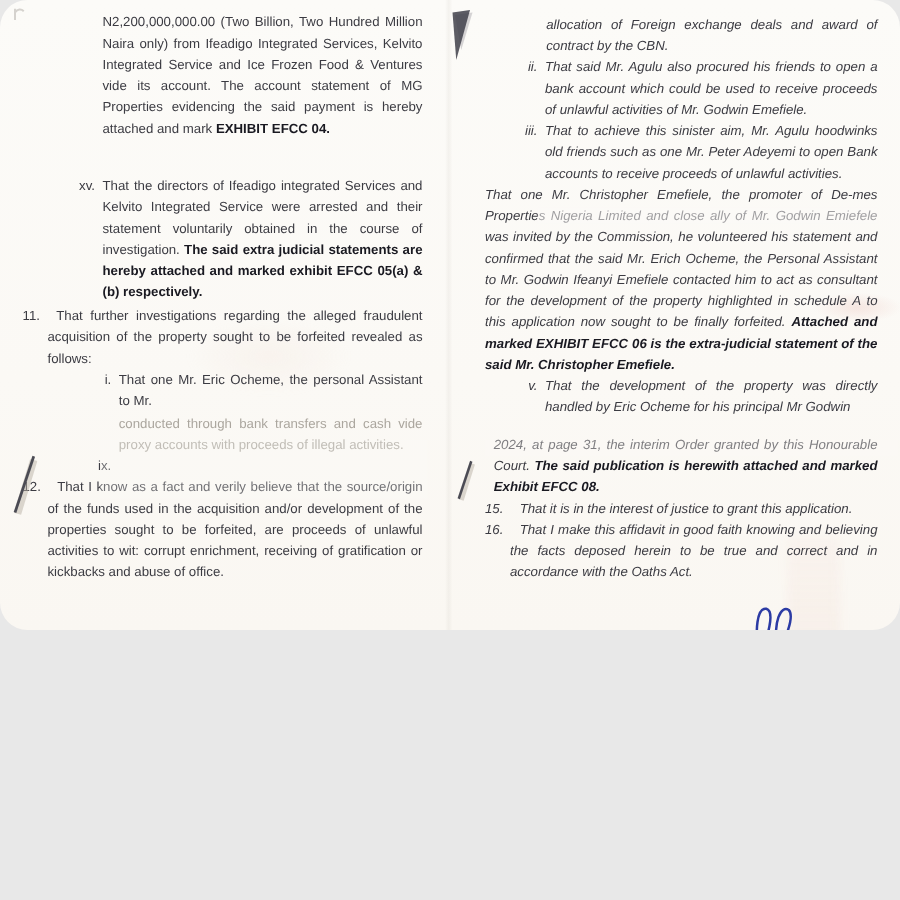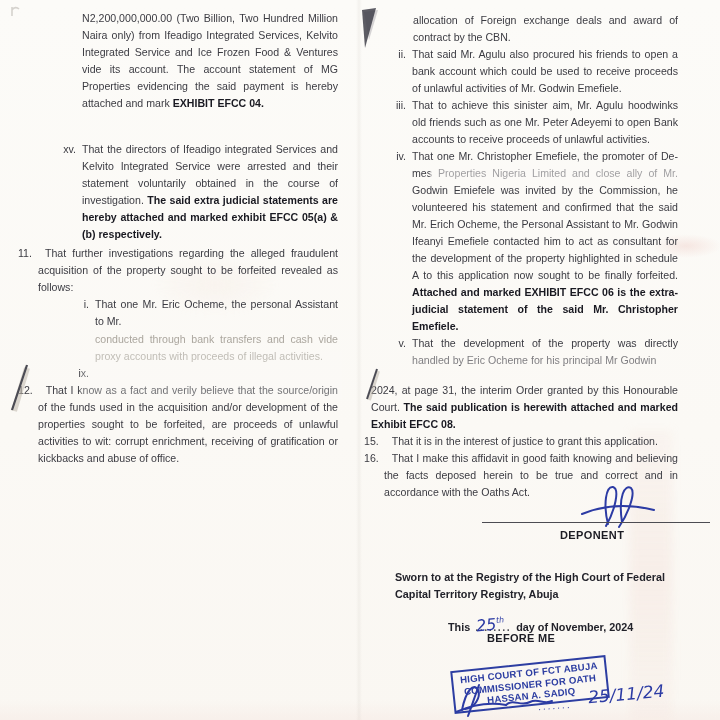--- a/index.html
+++ b/index.html
@@ -1,24 +1,25 @@
 <!DOCTYPE html>
 <html><head>
 <meta charset="utf-8">
 <style>
   html,body{margin:0;padding:0;background:#e8e8e8;}
   .page{
-    position:relative;width:720px;height:720px;overflow:hidden;
+    position:relative;width:720px;height:504px;overflow:hidden;
     background:linear-gradient(180deg,#fcfbf8 0%,#fbf9f5 60%,#faf7f2 100%);
     font-family:"Liberation Sans",sans-serif;
     color:#3b3b42;
+    border-radius:22px;
   }
   .col{position:absolute;font-size:10.6px;line-height:17px;}
   #col-left{left:18px;top:10px;width:320px;}
-  #col-right{left:364px;top:12px;width:314px;}
+  #col-right{left:388px;top:12px;width:314px;font-style:italic;}
   .para{text-align:justify;position:relative;}
   .b-roman,.b-roman2{display:flex;}
   .mk{text-align:right;padding-right:6px;box-sizing:border-box;flex-shrink:0;}
   #col-left .b-roman .mk{flex:0 0 64px;}
   #col-left .b-roman2 .mk{flex:0 0 77px;}
   #col-right .b-roman2 .mk{flex:0 0 48px;}
   .ptext{flex:1;text-align:justify;}
   .b-num{padding-left:20px;text-indent:-20px;}
   .nmk{margin-right:13px;}
   .b-cont1{margin-left:64px;}
@@ -87,21 +88,20 @@
       <div class="para b-contR1"><span>allocation of Foreign exchange deals and award of contract by the CBN.</span></div>
       <div class="para b-roman2">
         <span class="mk">ii.</span>
         <div class="ptext"><span>That said Mr. Agulu also procured his friends to open a bank account which could be used to receive proceeds of unlawful activities of Mr. Godwin Emefiele.</span></div>
       </div>
       <div class="para b-roman2">
         <span class="mk">iii.</span>
         <div class="ptext"><span>That to achieve this sinister aim, Mr. Agulu hoodwinks old friends such as one Mr. Peter Adeyemi to open Bank accounts to receive proceeds of unlawful activities.</span></div>
       </div>
       <div class="para b-roman2">
-        <span class="mk">iv.</span>
         <div class="ptext"><span>That one Mr. Christopher Emefiele, the promoter of De-mes Properties Nigeria Limited and close ally of Mr. Godwin Emiefele was invited by the Commission, he volunteered his statement and confirmed that the said Mr. Erich Ocheme, the Personal Assistant to Mr. Godwin Ifeanyi Emefiele contacted him to act as consultant for the development of the property highlighted in schedule A to this application now sought to be finally forfeited. </span><span class="bold">Attached and marked EXHIBIT EFCC 06 is the extra-judicial statement of the said Mr. Christopher Emefiele.</span></div>
       </div>
       <div class="para b-roman2">
         <span class="mk">v.</span>
         <div class="ptext"><span>That the development of the property was directly handled by Eric Ocheme for his principal Mr Godwin</span></div>
       </div>
       <div class="para b-contNum" style="margin-top: 13px;"><span>2024, at page 31, the interim Order granted by this Honourable Court. </span><span class="bold">The said publication is herewith attached and marked Exhibit EFCC 08.</span></div>
       <div class="para b-num"><span class="nmk">15.</span><span>That it is in the interest of justice to grant this application.</span></div>
       <div class="para b-num"><span class="nmk">16.</span><span>That I make this affidavit in good faith knowing and believing the facts deposed herein to be true and correct and in accordance with the Oaths Act.</span></div>
     </div>

